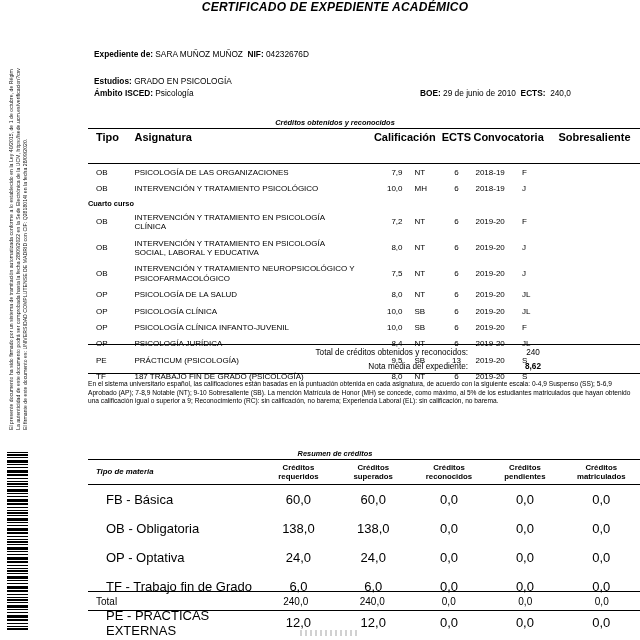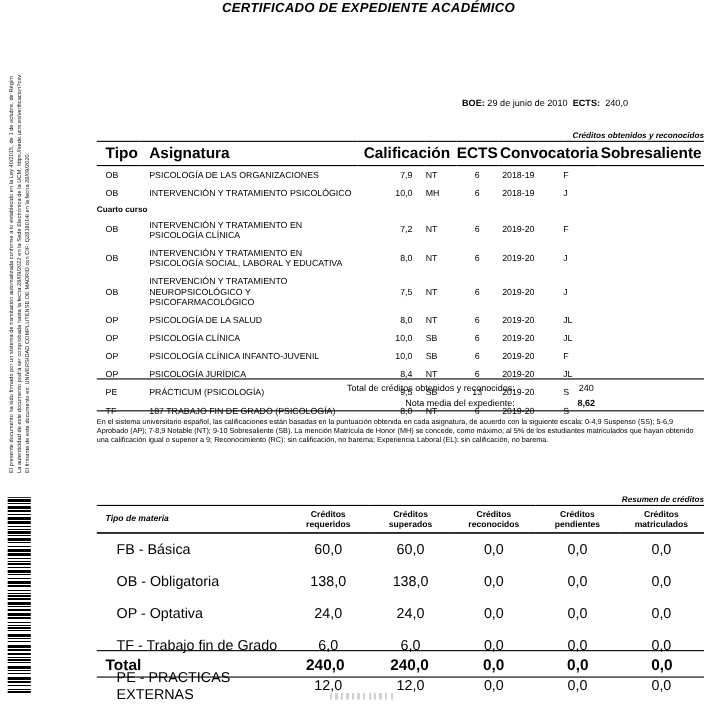--- a/index.html
+++ b/index.html
@@ -99,43 +99,43 @@
   }
   #boe-block {
     position: absolute;
     left: 390px; top: 88px;
     font-size: 8.3px;
     white-space: nowrap;
   }
 
   
   .section-caption {
-    text-align: right;
+    text-align: center;
     font-size: 7.4px;
     font-weight: bold;
     font-style: italic;
   }
   #credits-caption {
     position: absolute;
     left: 0; top: 118px; width: 610px;
   }
 
   table.tbl {
     position: absolute;
     border-collapse: collapse;
     font-size: 8px;
   }
   #credits-table {
     left: 58px; top: 128px;
     width: 552px;
   }
   #credits-table th {
     font-weight: bold;
-    font-size: 14px;
-    padding: 2px 0 3px 0;
+    font-size: 11px;
+    padding: 2px 0 20px 0;
     border-top: 1.1px solid #000;
     border-bottom: 1.1px solid #000;
     vertical-align: bottom;
     margin-left: 13px;
   }
   #credits-table td {
     padding: 3.5px 0;
     vertical-align: middle;
     line-height: 9.4px;
   }
@@ -234,22 +234,22 @@
   }
   .s-type  { width: 190px; }
   .s-col   { width: 90px; }
 
   #summary-total {
     position: absolute;
     left: 58px; top: 591px;
     width: 552px;
     border-top: 1.1px solid #000;
     border-bottom: 1.1px solid #000;
-    font-size: 14px;
-    font-weight: bold;
+    font-size: 10px;
+    font-weight: normal;
   }
   #summary-total .strow {
     display: flex;
     align-items: center;
     padding: 3.5px 0;
   }
   #summary-total .st-label { width: 190px; text-align: left; padding-left: 8px; }
   #summary-total .st-col   { width: 90px;  text-align: center; }
 
   #page-artifact {
@@ -269,21 +269,39 @@
     <div class="vline l2">La autenticidad de este documento podrá ser comprobada hasta la fecha 28/09/2022 en la Sede Electrónica de la UCM, https://sede.ucm.es/verificacion?csv</div>
     <div class="vline l3">El firmante de este documento es: UNIVERSIDAD COMPLUTENSE DE MADRID con CIF: Q2818014I en la fecha 28/09/2020.</div>
   </div>
   <div id="barcode"></div>
 </div>
 
 <div id="page">
 
   <div id="doc-title">CERTIFICADO DE EXPEDIENTE ACADÉMICO</div>
 
-
+  <div id="ident-block">
+    <div class="row">
+      <span class="lbl">Expediente de:</span>
+      <span>SARA MUÑOZ MUÑOZ</span>
+      &nbsp;<span class="lbl">NIF:</span>
+      <span>04232676D</span>
+    </div>
+  </div>
+
+  <div id="studies-block">
+    <div>
+      <span class="lbl">Estudios:</span>
+      <span>GRADO EN PSICOLOGÍA</span>
+    </div>
+    <div>
+      <span class="lbl">Ámbito ISCED:</span>
+      <span>Psicología</span>
+    </div>
+  </div>
 
   <div id="boe-block">
     <span class="lbl">BOE:</span>
     <span>29 de junio de 2010</span>
     &nbsp;<span class="lbl">ECTS:</span>
     &nbsp;<span>240,0</span>
   </div>
 
   <div id="credits-caption" class="section-caption">Créditos obtenidos y reconocidos</div>
 

